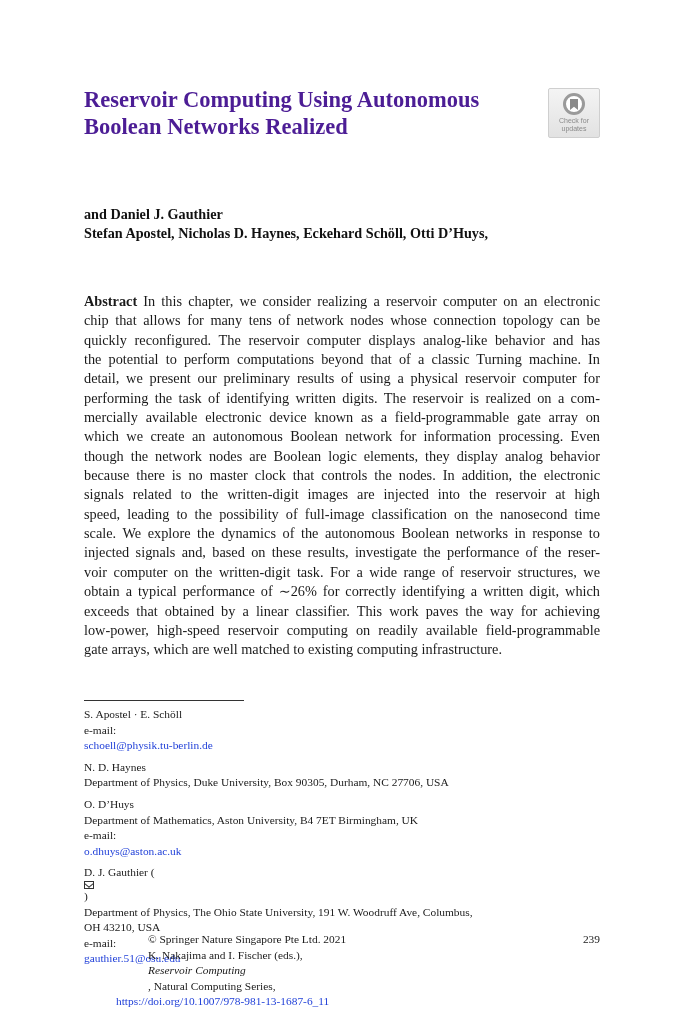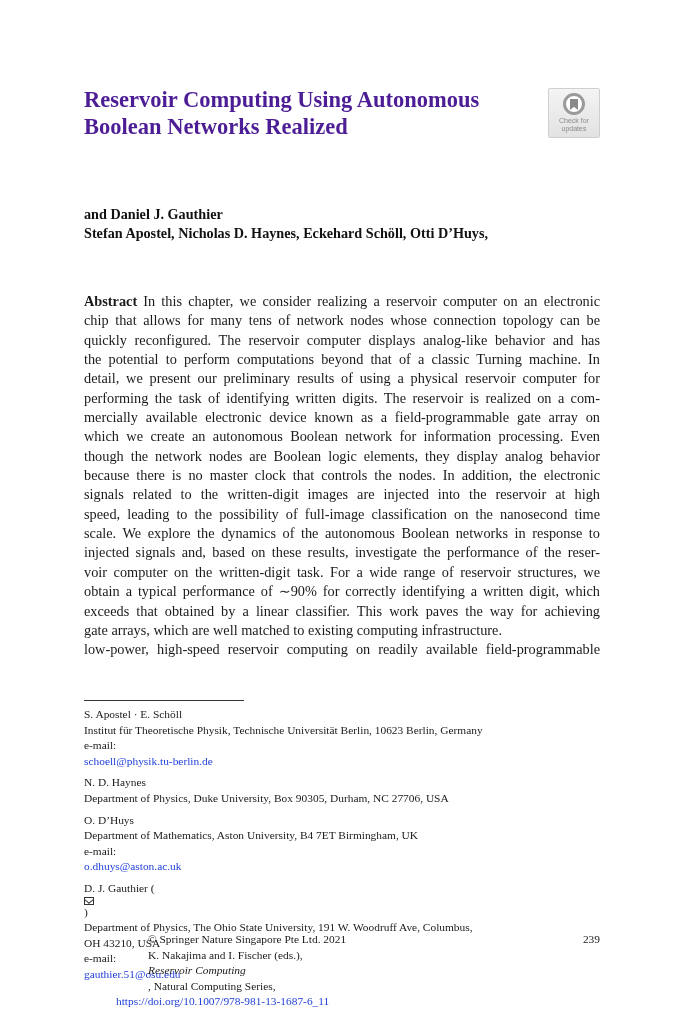--- a/index.html
+++ b/index.html
@@ -195,32 +195,31 @@
     <span class="line">performing the task of identifying written digits. The reservoir is realized on a com-</span>
     <span class="line">mercially available electronic device known as a field-programmable gate array on</span>
     <span class="line">which we create an autonomous Boolean network for information processing. Even</span>
     <span class="line">though the network nodes are Boolean logic elements, they display analog behavior</span>
     <span class="line">because there is no master clock that controls the nodes. In addition, the electronic</span>
     <span class="line">signals related to the written-digit images are injected into the reservoir at high</span>
     <span class="line">speed, leading to the possibility of full-image classification on the nanosecond time</span>
     <span class="line">scale. We explore the dynamics of the autonomous Boolean networks in response to</span>
     <span class="line">injected signals and, based on these results, investigate the performance of the reser-</span>
     <span class="line">voir computer on the written-digit task. For a wide range of reservoir structures, we</span>
-    <span class="line">obtain a typical performance of ∼90% for correctly identifying a written digit, which</span>
+    <span class="line">obtain a typical performance of ∼26% for correctly identifying a written digit, which</span>
     <span class="line">exceeds that obtained by a linear classifier. This work paves the way for achieving</span>
+    <span class="line">low-power, high-speed reservoir computing on readily available field-programmable</span>
     <span class="line last">gate arrays, which are well matched to existing computing infrastructure.</span>
-    <span class="line">low-power, high-speed reservoir computing on readily available field-programmable</span>
   </div>
 
   <div class="footnote-rule"></div>
 
   <div class="affils">
     <div class="affil">
       <span>S. Apostel · E.  Schöll</span>
-      <span>Institut für Theoretische Physik, Technische Universität Berlin, 10623 Berlin, Germany</span>
       <span><span>e-mail: </span><a class="link">schoell@physik.tu-berlin.de</a></span>
     </div>
     <div class="affil">
       <span>N. D. Haynes</span>
       <span>Department of Physics, Duke University, Box 90305, Durham, NC 27706, USA</span>
     </div>
     <div class="affil">
       <span>O. D’Huys</span>
       <span>Department of Mathematics, Aston University, B4 7ET Birmingham, UK</span>
       <span><span>e-mail: </span><a class="link">o.dhuys@aston.ac.uk</a></span>

